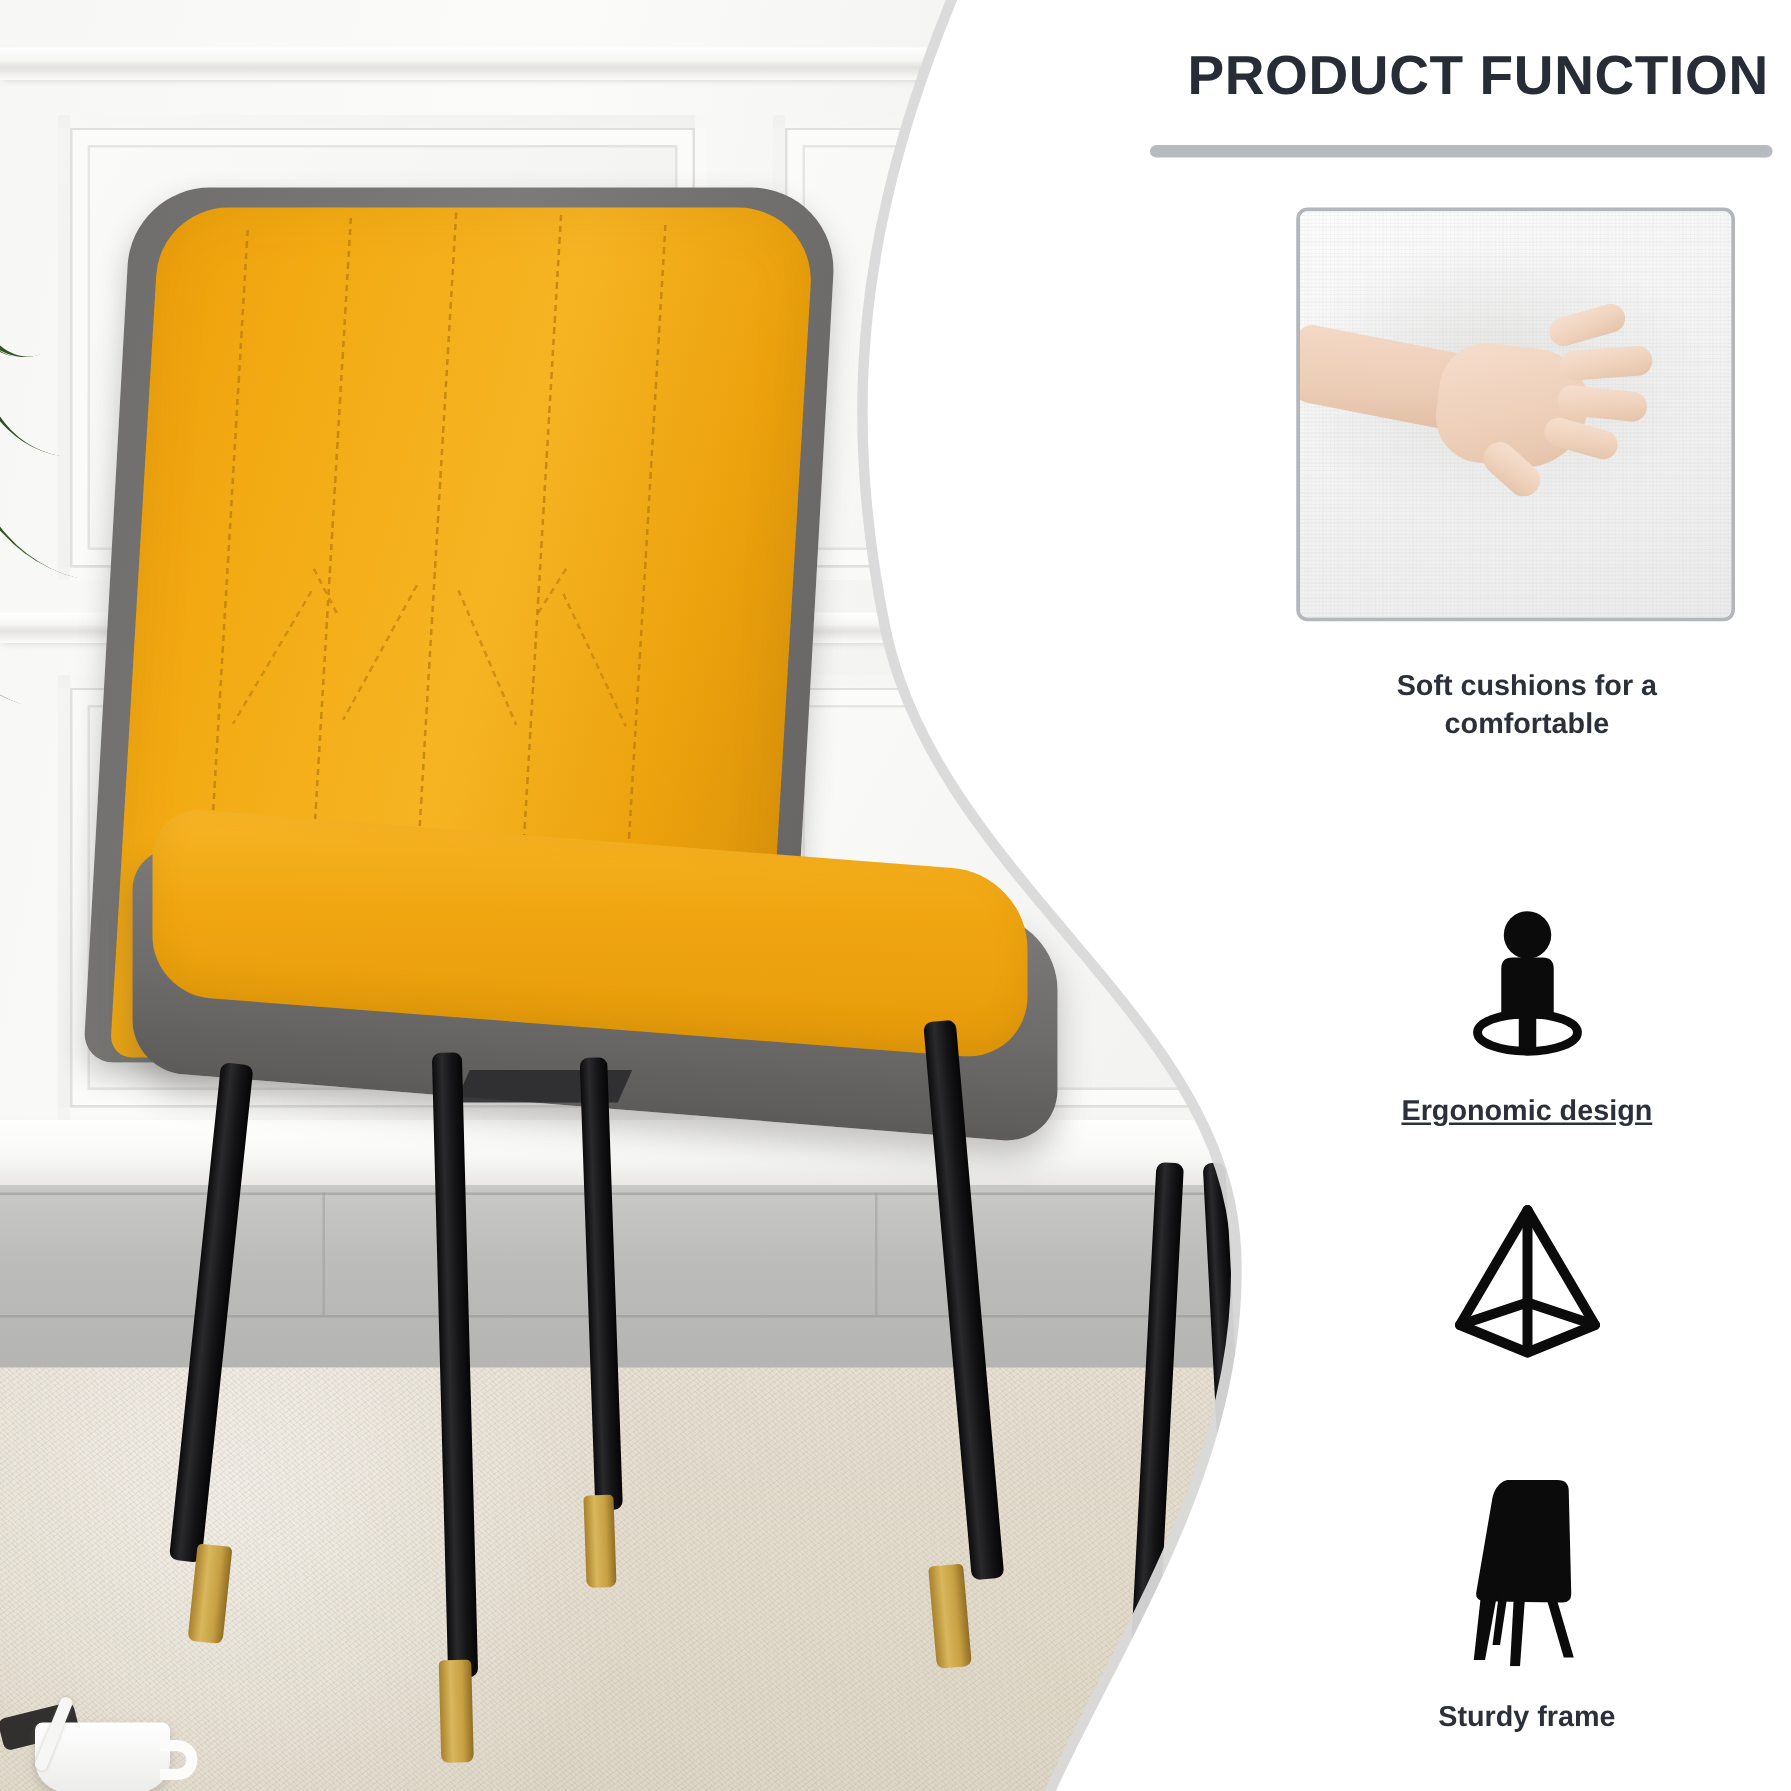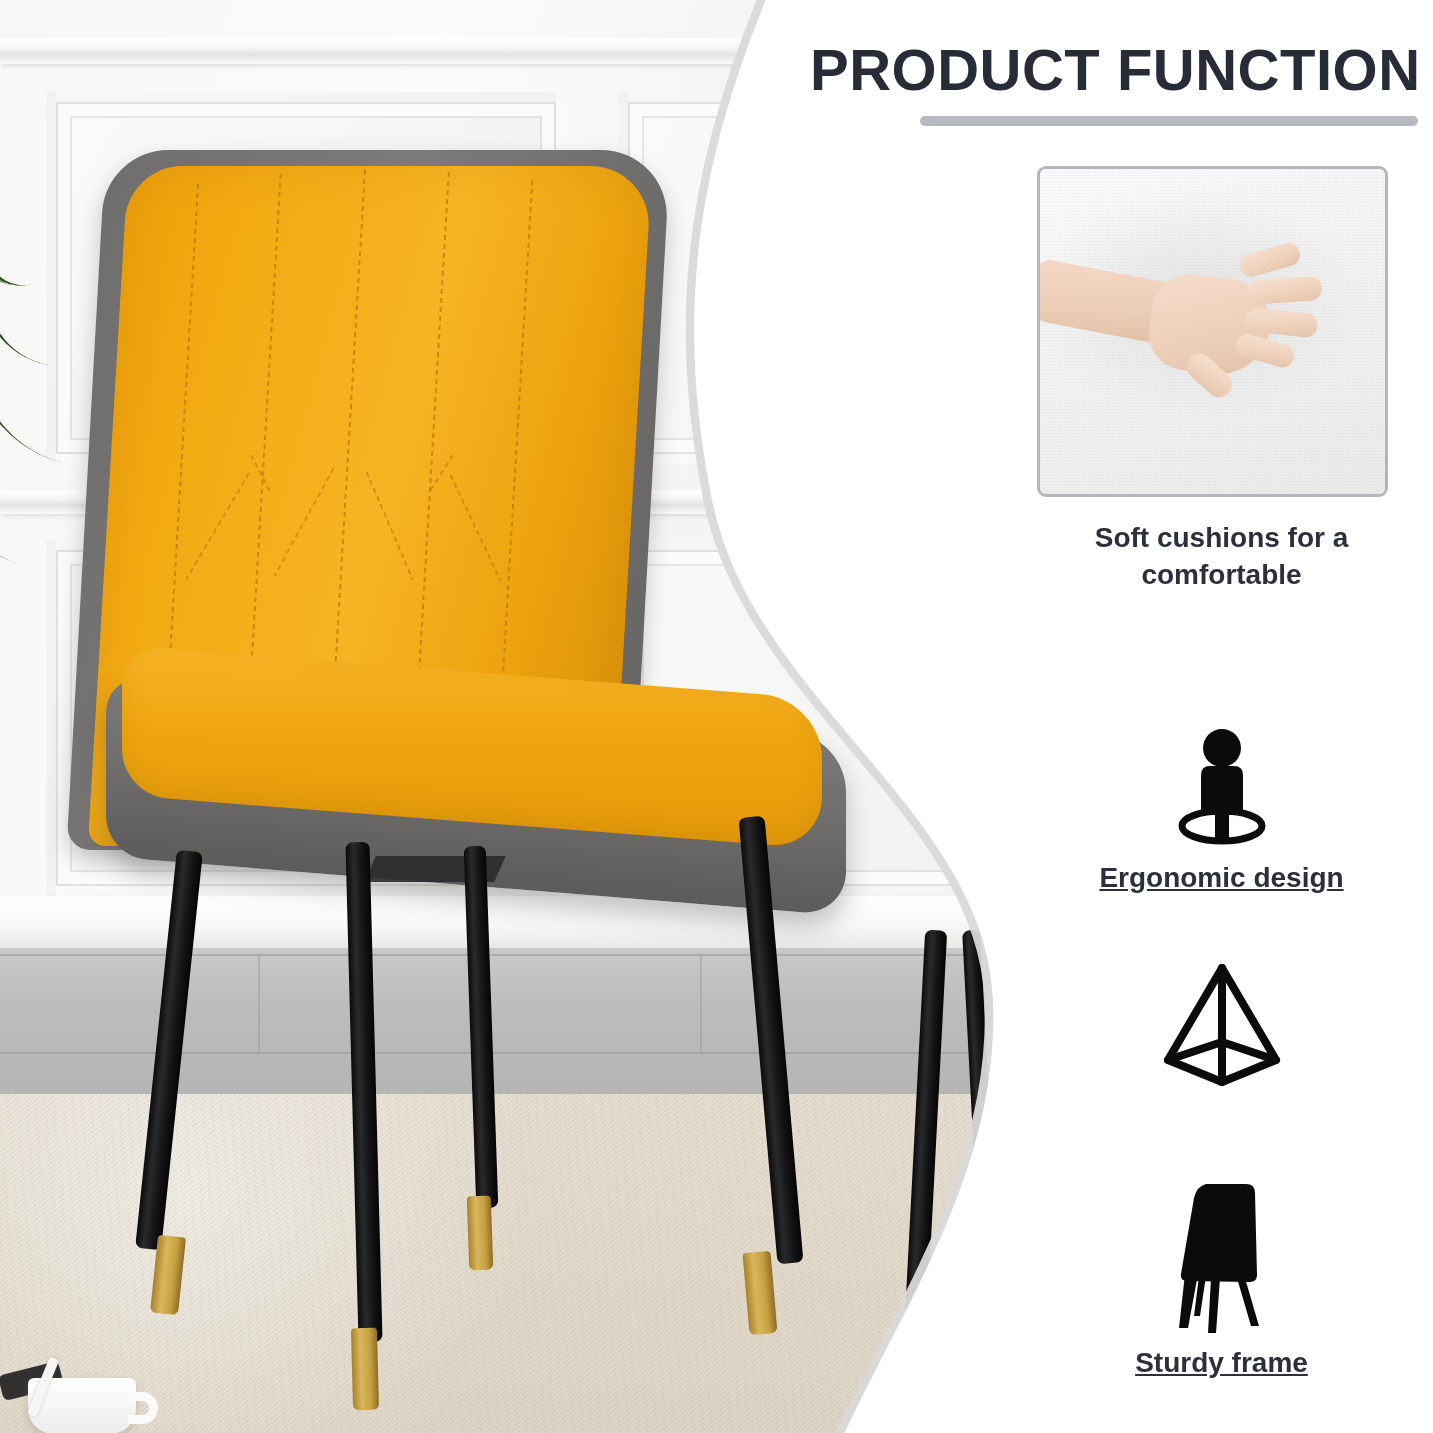--- a/index.html
+++ b/index.html
@@ -174,21 +174,21 @@
   }
 
   
   .right-panel {
     position:absolute; left:1010px; top:0; width:423px; height:1433px;
     background:#ffffff;
   }
   .title {
     position:absolute; left:-200px; top:36px; width:620px;
     text-align:right; padding-right:15px;
-    font-size:58px; font-weight:bold; letter-spacing:.5px;
+    font-size:44px; font-weight:bold; letter-spacing:.5px;
     color:#272c36; white-space:nowrap;
   }
   .title-rule {
     position:absolute; left:-90px; top:116px; width:498px; height:10px;
     background:#b7bac0; border-radius:5px;
   }
 
   .photo-card {
     position:absolute; left:27px; top:166px; width:351px; height:331px;
     border:3px solid #b3b6bb; border-radius:9px;
@@ -220,26 +220,26 @@
     transform:rotate(7deg);
   }
   .finger {
     position:absolute;
     background:linear-gradient(170deg,#f7e0d0 0%,#eed1bb 60%,#e3c2a9 100%);
     border-radius:16px;
     transform-origin:left center;
   }
   .caption {
     position:absolute; left:0; width:423px; text-align:center;
-    font-size:28px; font-weight:bold; color:#2b303a; line-height:1.32;
+    font-size:23px; font-weight:bold; color:#2b303a; line-height:1.32;margin-top:13px;
   }
   .cap-cushion { top:520px; }
   .cap-ergo    { top:860px;text-decoration:underline; }
   .cap-stab    { top:1105px; }
-  .cap-frame   { top:1345px;text-decoration:underline; }
+  .cap-frame   { top:1345px; }
 
   .icon-wrap {
     position:absolute; left:0; width:423px;
     display:flex; align-items:center; justify-content:center;
   }
   .ic-person { top:728px; height:118px; }
   .ic-pyr    { top:960px; height:130px; }
   .ic-chair  { top:1178px; height:155px; }
 </style>
 </head>

